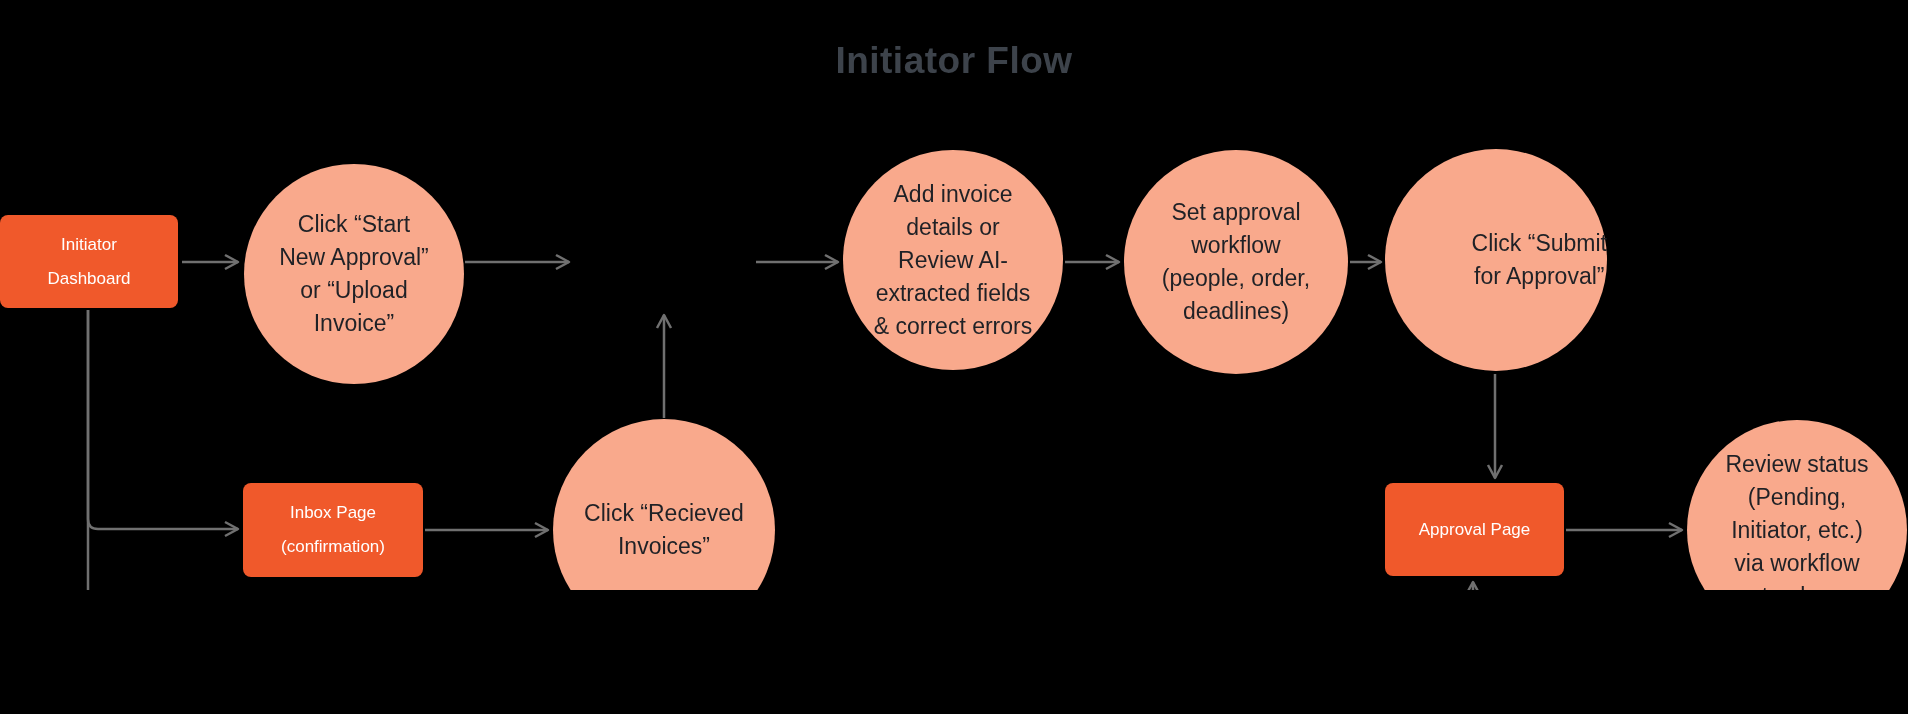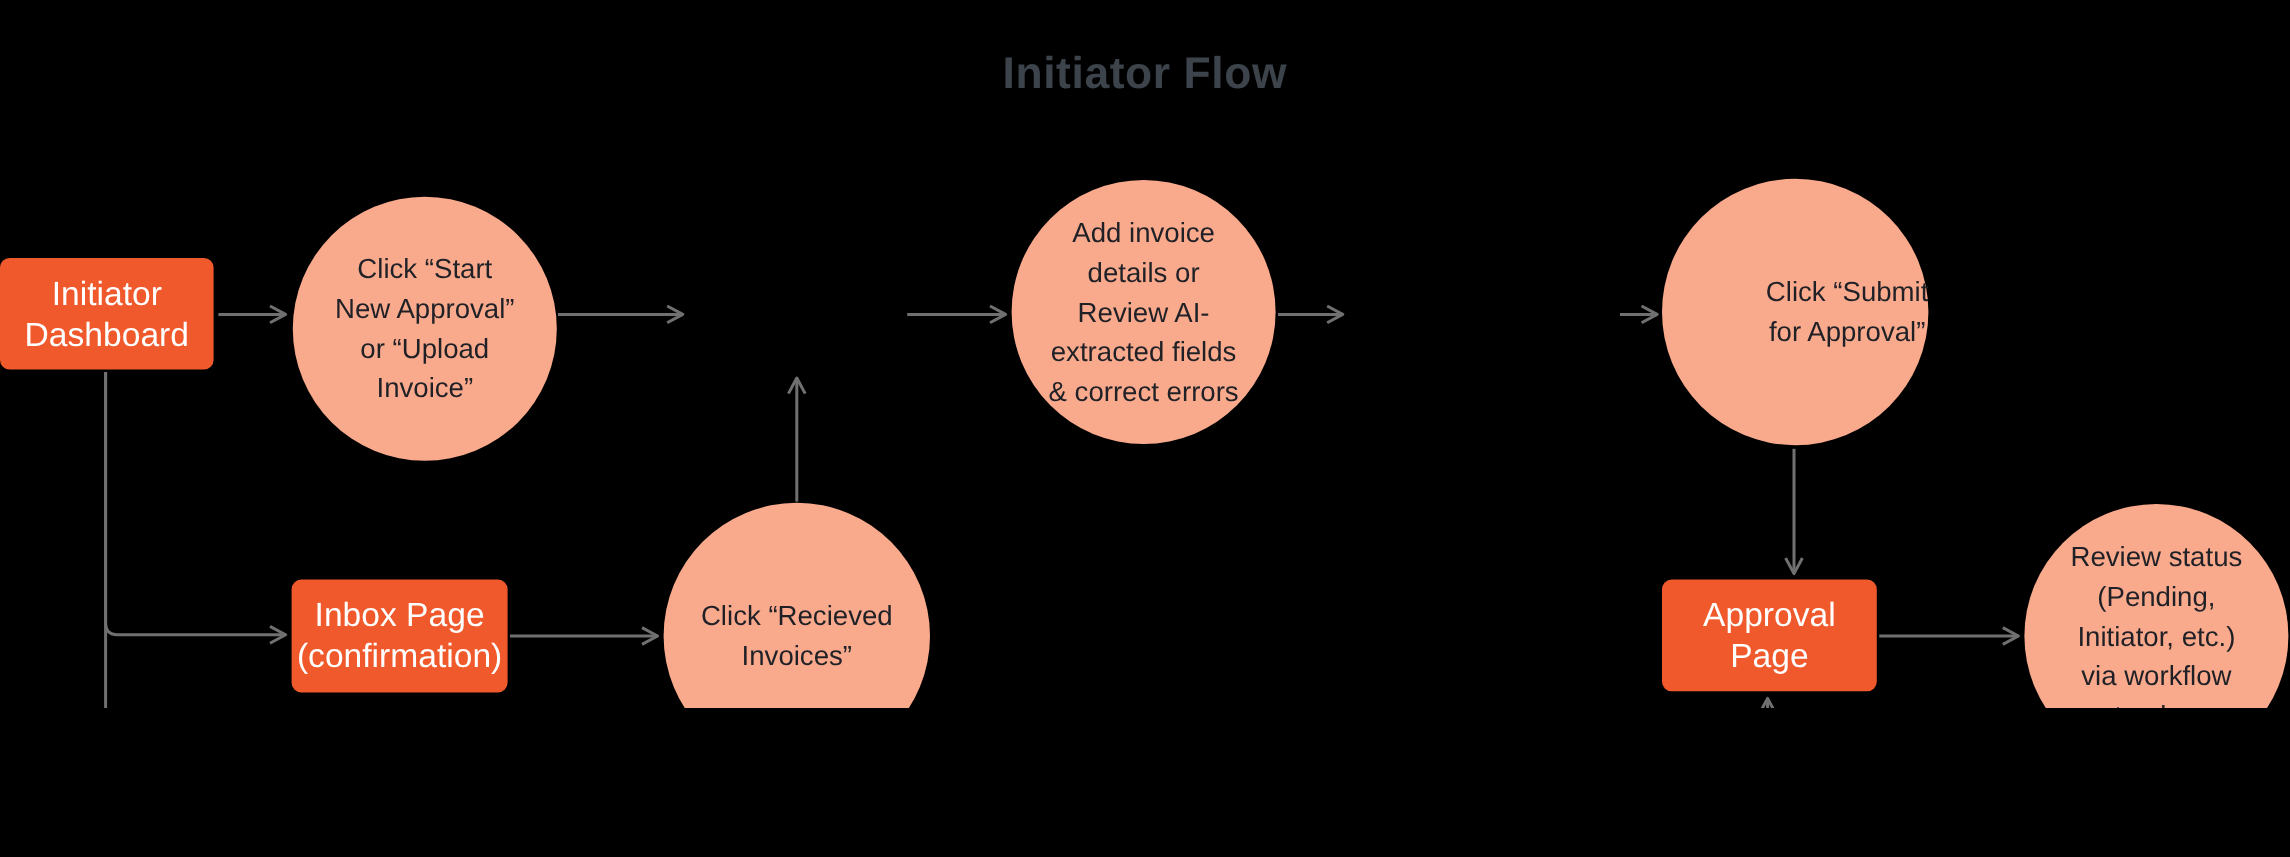--- a/index.html
+++ b/index.html
@@ -52,21 +52,21 @@
     display: flex;
     align-items: center;
     justify-content: center;
     text-align: center;
   }
   .node .label { white-space: pre-line; }
   .node.rect {
     background: var(--rect-fill);
     color: var(--rect-text);
     border-radius: 8px;
-    font-size: 28px;
+    font-size: 17px;
     line-height: 34px;
   }
   .node.circle {
     background: var(--circle-fill);
     color: var(--circle-text);
     border-radius: 50%;
     font-size: 23px;
     line-height: 33px;
   }
   
@@ -121,20 +121,26 @@
 
 
   <div class="node circle pos-add">
     <span class="label">Add invoice
 details or
 Review AI-
 extracted fields
 &amp; correct errors</span>
   </div>
 
+  <div class="node circle pos-set">
+    <span class="label">Set approval
+workflow
+(people, order,
+deadlines)</span>
+  </div>
 
   <div class="node circle pos-submit">
     <span class="label">Click “Submit
 for Approval”</span>
   </div>
 
   <div class="node rect pos-inbox">
     <span class="label">Inbox Page
 (confirmation)</span>
   </div>

